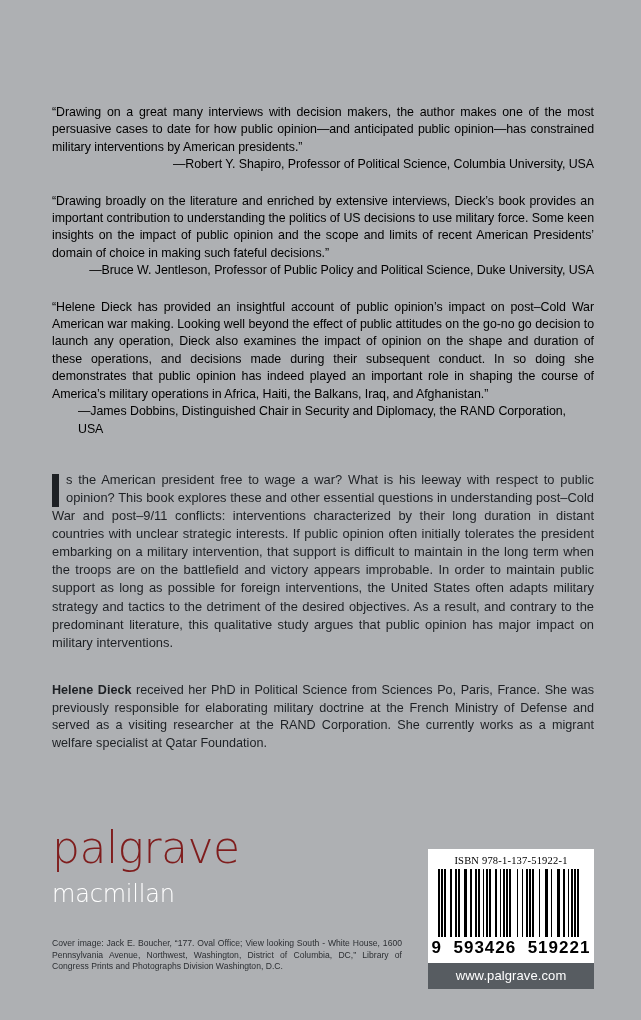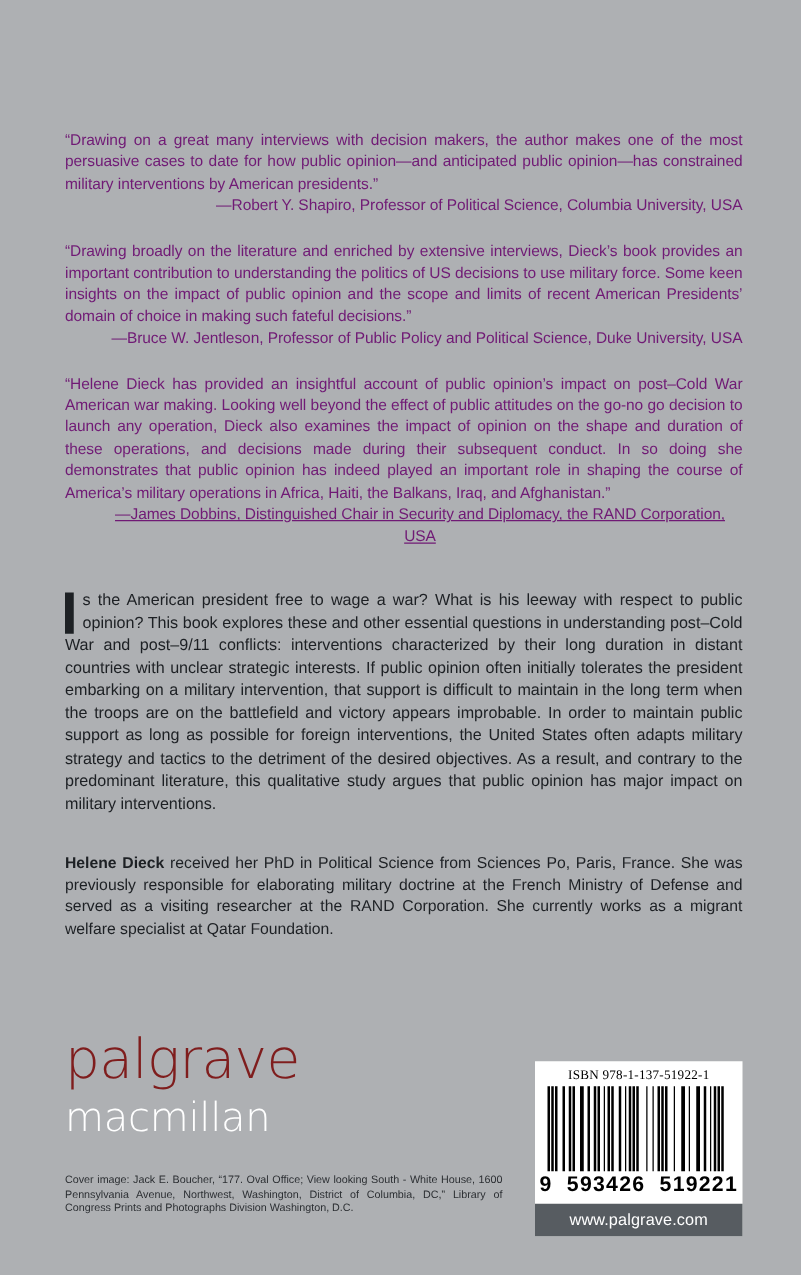--- a/index.html
+++ b/index.html
@@ -28,34 +28,33 @@
     top: 104px;
     width: 542px;
   }
 
   .blurb {
     font-size: 12.4px;
     line-height: 17.4px;
     text-align: justify;
     text-justify: inter-word;
     margin: 0 0 19px 0;
-    color: #701a75;
+    color: #000000;
     letter-spacing: -0.05px;
   }
   .attrib {
     display: block;
     text-align: right;
     margin-top: 0px;
     white-space: nowrap;
   }
   .attrib.left-ind {
-    text-align: center;
+    text-align: left;
     padding-left: 26px;
     white-space: normal;
-    text-decoration: underline;
   }
 
   .gap-a { height: 14px; }
 
   .body-block {
     position: relative;
     font-size: 12.9px;
     line-height: 18.1px;
     text-align: justify;
     color: #1d2024;
@@ -90,21 +89,21 @@
   .logo-line1 {
     font-size: 44px;
     line-height: 44px;
     font-weight: 300;
     letter-spacing: -0.5px;
     color: #7f1d1d;
     font-family: "DejaVu Sans", sans-serif;
     font-stretch: normal;
   }
   .logo-line2 {
-    font-size: 32px;
+    font-size: 24px;
     line-height: 40px;
     font-weight: 300;
     letter-spacing: -0.2px;
     color: #ffffff;
     font-family: "DejaVu Sans", sans-serif;
     margin-top: 4px;
   }
 
   .credits {
     position: absolute;

